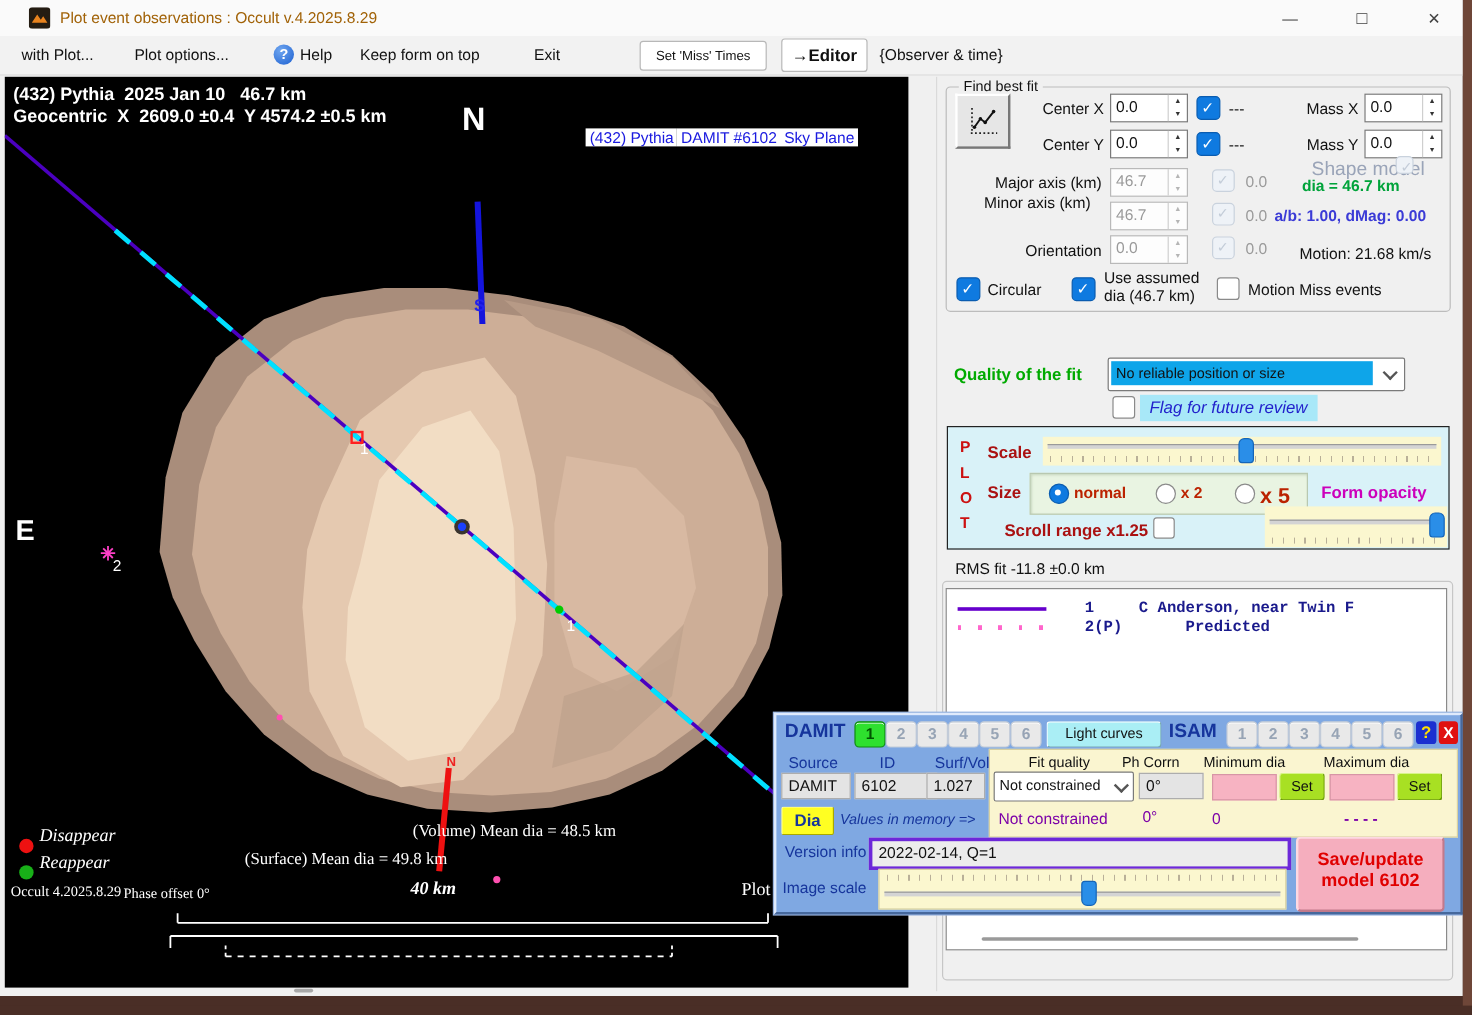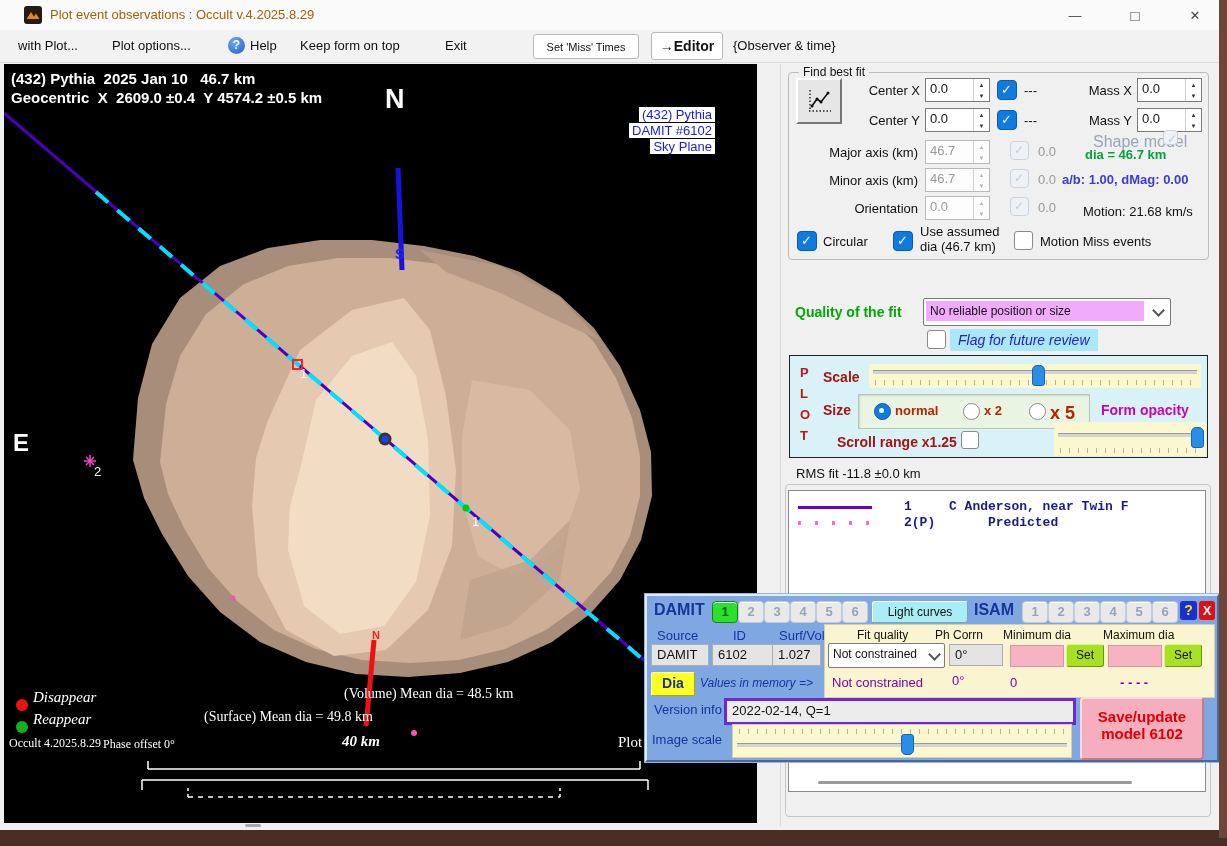--- a/index.html
+++ b/index.html
@@ -162,21 +162,21 @@
           <line x1="560" y1="797" x2="560" y2="785" stroke-dasharray="3 3"></line>
         </g>
 
         <circle cx="22" cy="705" r="6" fill="#ee1111"></circle>
         <circle cx="22" cy="727" r="6" fill="#18b018"></circle>
       </svg>
 
       <div class="pw" style="left:7px;top:6px;font-size:15px;font-weight:bold;">(432) Pythia  2025 Jan 10   46.7 km</div>
       <div class="pw" style="left:7px;top:25px;font-size:15px;font-weight:bold;">Geocentric  X  2609.0 ±0.4  Y 4574.2 ±0.5 km</div>
       <div class="pw" style="left:381px;top:20px;font-size:27px;font-weight:bold;">N</div>
-      <div class="abs" style="right:42px;top:43px;display:flex;flex-direction:column;align-items:flex-end;">
+      <div class="abs" style="right:42px;top:43px;display:flex;align-items:flex-end;">
         <div class="plot-overlay-label">(432) Pythia</div>
         <div class="plot-overlay-label">DAMIT #6102</div>
         <div class="plot-overlay-label">Sky Plane</div>
       </div>
       <div class="pw" style="left:9px;top:365px;font-size:24px;font-weight:bold;">E</div>
       <div class="pw" style="left:90px;top:400px;font-size:13px;">2</div>
       <div class="pw" style="left:391px;top:182px;color:#2222ee;font-size:14px;font-weight:bold;">S</div>
       <div class="pw" style="left:368px;top:565px;color:#ee2222;font-size:11px;font-weight:bold;">N</div>
       <div class="pw" style="left:296px;top:302px;font-size:13px;">1</div>
       <div class="pw" style="left:468px;top:450px;font-size:13px;">1</div>
@@ -250,21 +250,21 @@
     <div class="spin dis" style="left:925px;top:140px;width:63px;">
       <div class="val">46.7</div>
       <div class="btns">
           <div>▲</div>
           <div>▼</div>
         </div>
     </div>
     <div class="cbd" style="left:1010px;top:141px;"></div>
     <div class="lbl" style="left:1038px;top:144px;color:#9a9a9a;">0.0</div>
     <div class="lbl" style="left:1085px;top:147px;color:#00a33a;font-weight:bold;">dia = 46.7 km</div>
-    <div class="lbl" style="left:820px;top:173px;width:98px;text-align:right;">Minor axis (km)</div>
+    <div class="lbl" style="left:820px;top:161px;width:98px;text-align:left;">Minor axis (km)</div>
     <div class="spin dis" style="left:925px;top:168px;width:63px;">
       <div class="val">46.7</div>
       <div class="btns">
           <div>▲</div>
           <div>▼</div>
         </div>
     </div>
     <div class="cbd" style="left:1010px;top:169px;"></div>
     <div class="lbl" style="left:1038px;top:172px;color:#9a9a9a;">0.0</div>
     <div class="lbl" style="left:1062px;top:172px;color:#3b3bd6;font-weight:bold;">a/b: 1.00, dMag: 0.00</div>
@@ -282,21 +282,21 @@
     <div class="cbb" style="left:797px;top:231px;"></div>
     <div class="lbl" style="left:823px;top:234px;">Circular</div>
     <div class="cbb" style="left:893px;top:231px;"></div>
     <div class="lbl" style="left:920px;top:224px;width:95px;white-space:normal;line-height:15px;">Use assumed dia (46.7 km)</div>
     <div class="cbu" style="left:1014px;top:231px;width:17px;height:17px;"></div>
     <div class="lbl" style="left:1040px;top:234px;">Motion Miss events</div>
 
 
     <div class="lbl" style="left:795px;top:304px;color:#00aa00;font-weight:bold;font-size:14px;">Quality of the fit</div>
     <div class="abs" style="left:923px;top:298px;width:246px;height:26px;background:#fff;border:1px solid #7a7a7a;border-radius:2px;">
-      <div class="abs" style="left:2px;top:2px;width:218px;height:20px;background:#f0abfc;">
+      <div class="abs" style="left:2px;top:2px;width:218px;height:20px;background:#0ea5e9;">
         <span style="font-size:12px;color:#111;padding-left:4px;line-height:20px;white-space:nowrap;display:block;overflow:hidden;">No reliable position or size</span>
       </div>
       <span class="chev abs" style="right:7px;top:7px;"></span>
     </div>
     <div class="cbu" style="left:927px;top:330px;width:17px;height:17px;"></div>
     <div class="abs" style="left:950px;top:329px;background:#a8e8f8;padding:2px 8px;">
       <span style="color:#2222cc;font-style:italic;font-size:14px;">Flag for future review</span>
     </div>
 
     <div class="abs" style="left:789px;top:355px;width:417px;height:101px;background:#d9f2f8;border:1px solid #222;">

